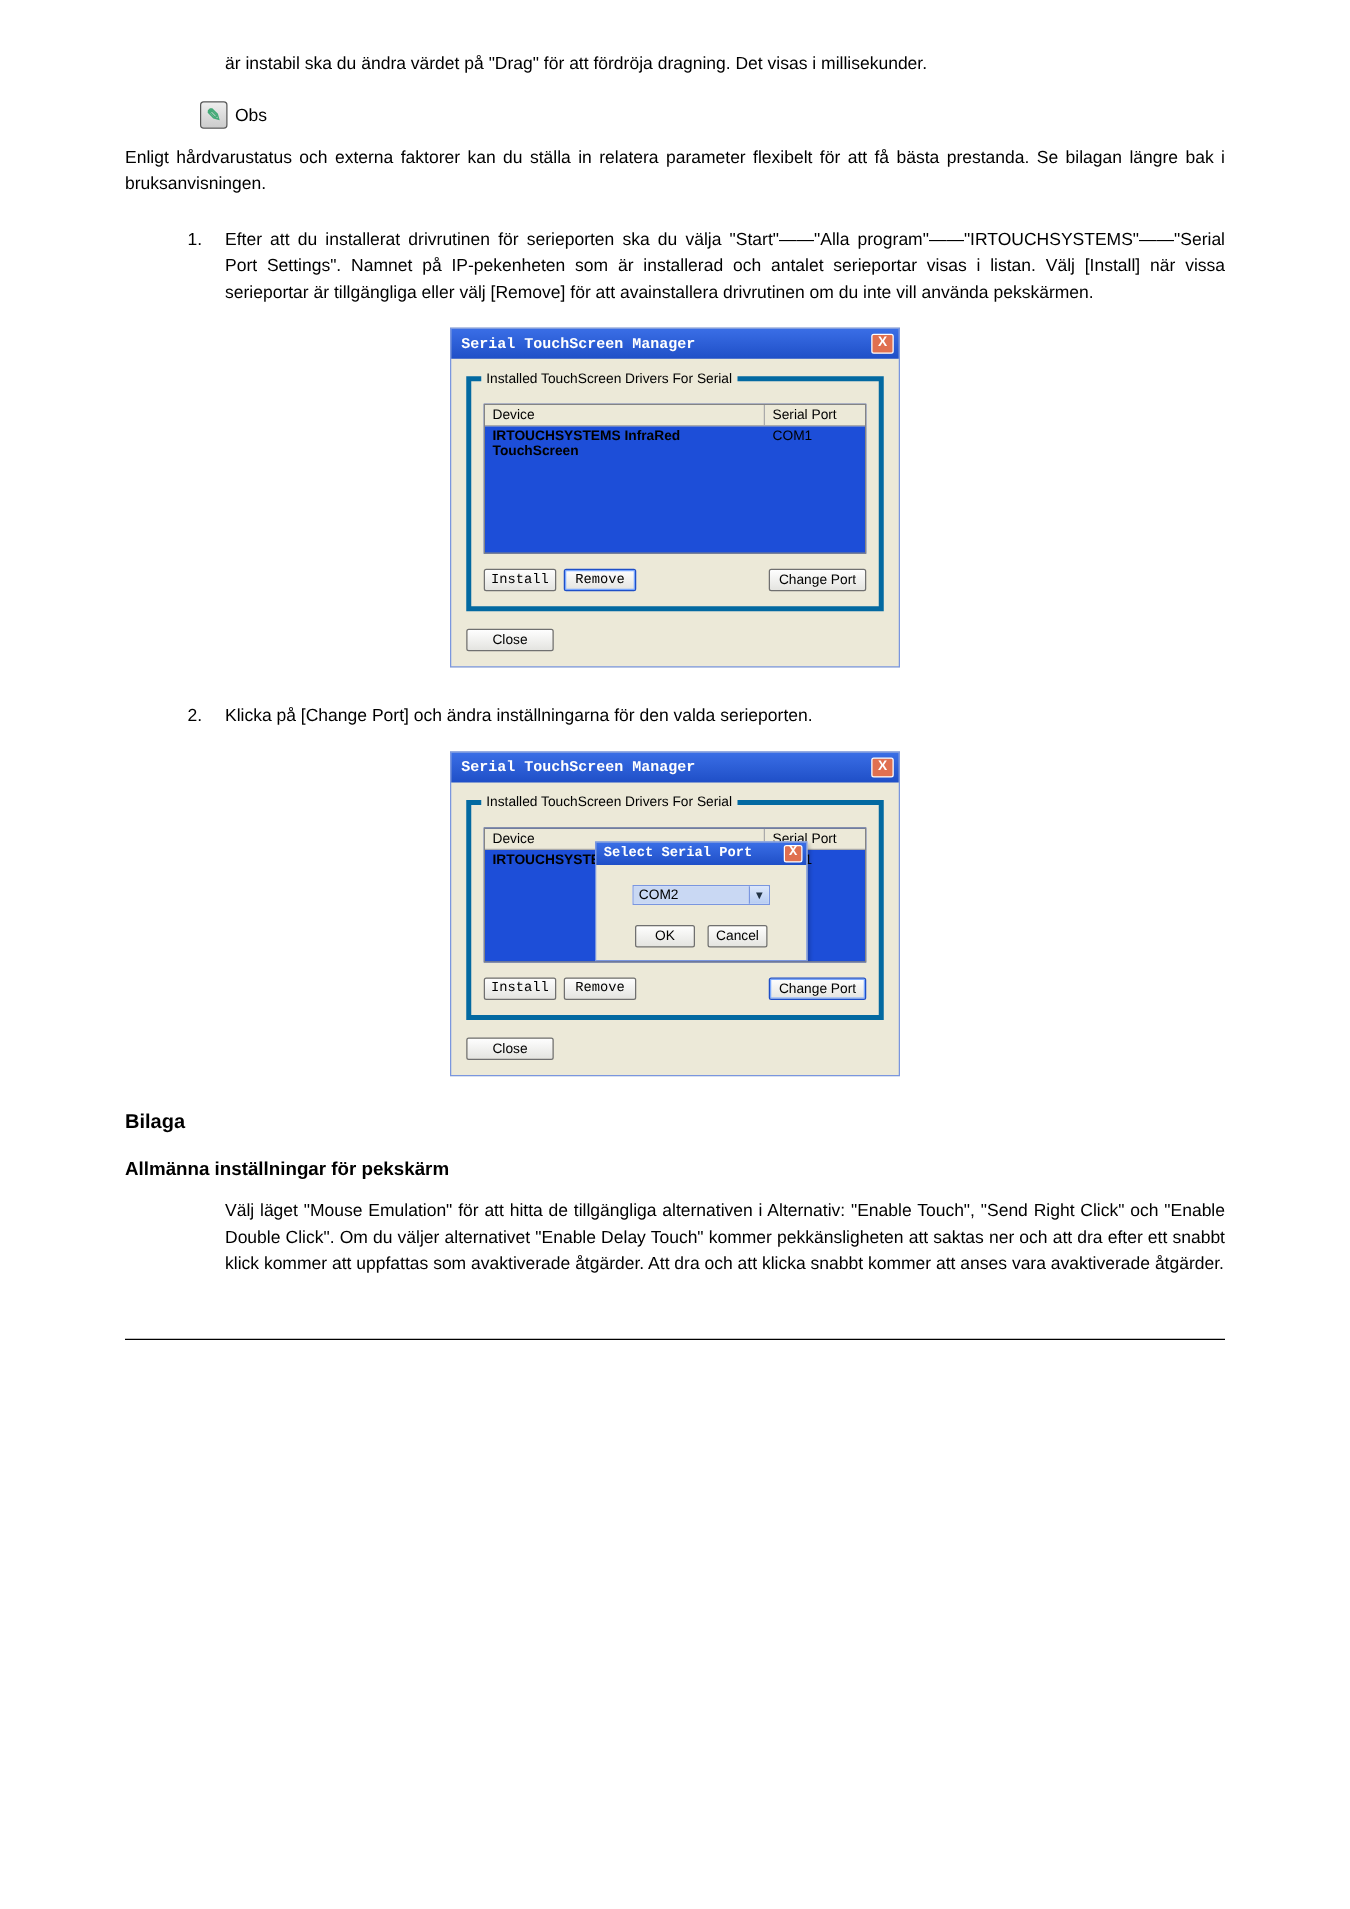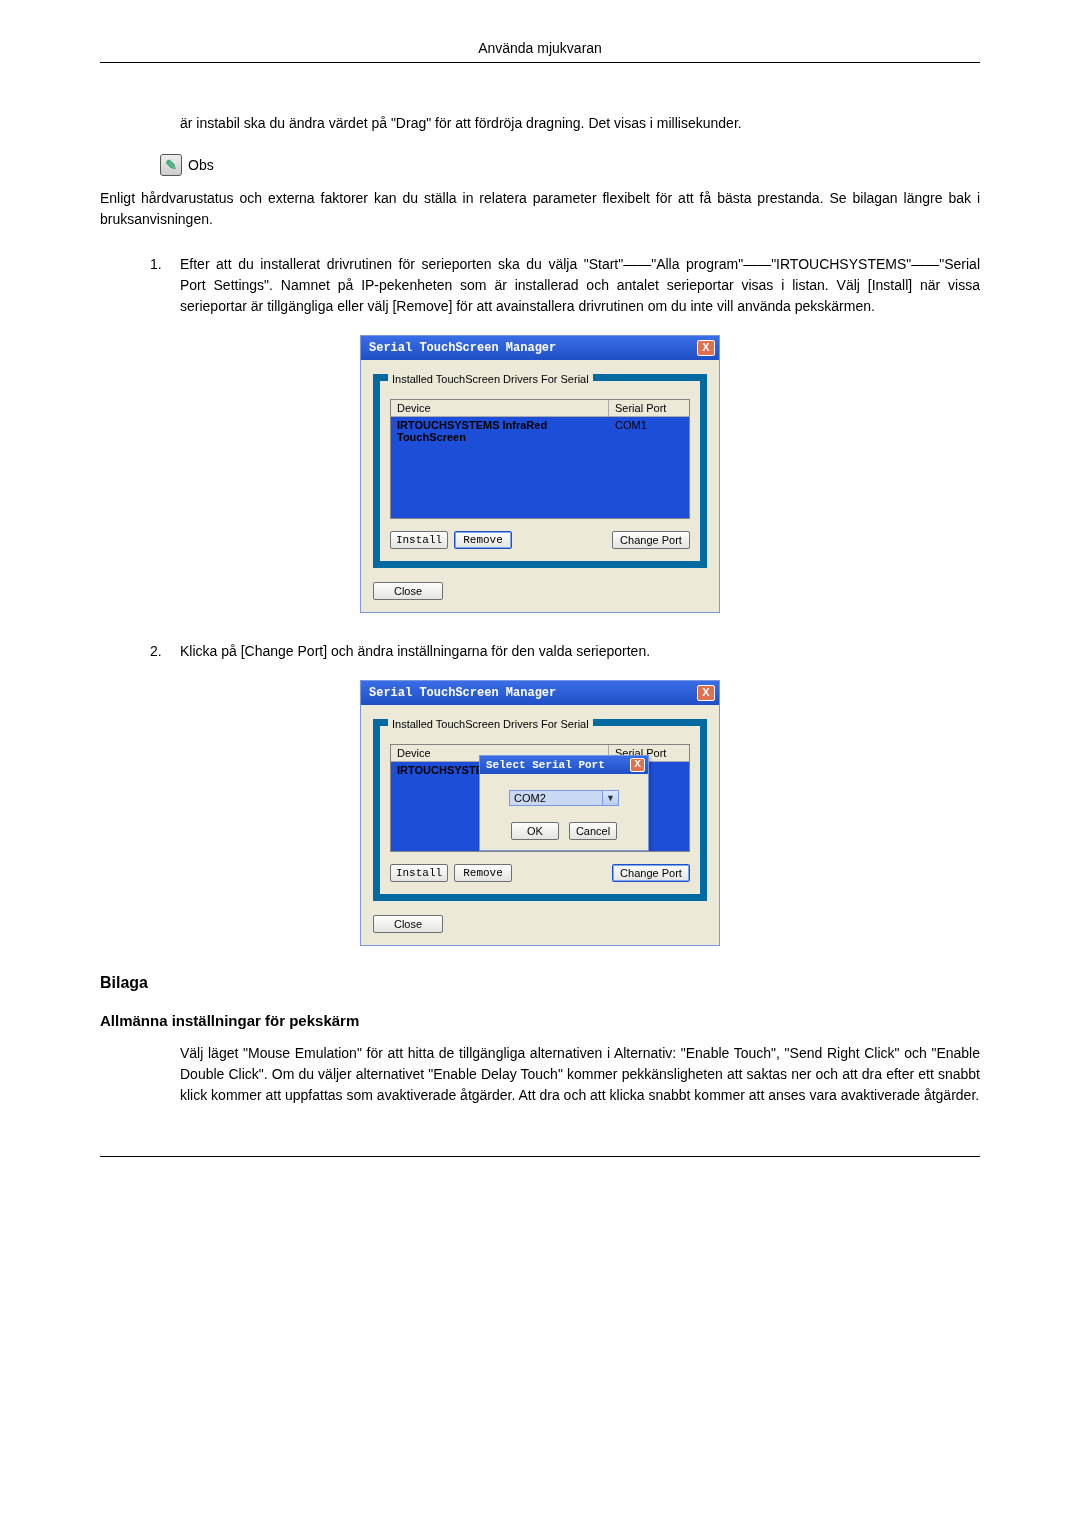--- a/index.html
+++ b/index.html
@@ -110,21 +110,21 @@
     border: 1px solid #fff;
     color: #fff;
     text-align: center;
     line-height: 13px;
     font-weight: bold;
     font-size: 11px;
     border-radius: 2px;
   }
   .groupbox {
     margin: 14px 12px 8px 12px;
-    border: 7px solid #0369a1;
+    border: 4px solid #0369a1;
     position: relative;
     padding: 18px 10px 12px 10px;
     background: #ece9d8;
   }
   .groupbox-label {
     position: absolute;
     top: -8px;
     left: 8px;
     background: #ece9d8;
     padding: 0 4px;
@@ -225,21 +225,20 @@
     margin-top: 50px;
     margin-bottom: 30px;
     height: 1px;
   }
 </style>
 </head>
 <body>
 
 <div class="page">
 
-  <div class="header-title">Använda mjukvaran</div>
 
   <div class="body-text">är instabil ska du ändra värdet på "Drag" för att fördröja dragning. Det visas i millisekunder.</div>
 
   <div class="note-row">
     <div class="note-icon">✎</div>
     <div class="note-label">Obs</div>
   </div>
   <div class="note-body">Enligt hårdvarustatus och externa faktorer kan du ställa in relatera parameter flexibelt för att få bästa prestanda. Se bilagan längre bak i bruksanvisningen.</div>
 
 

